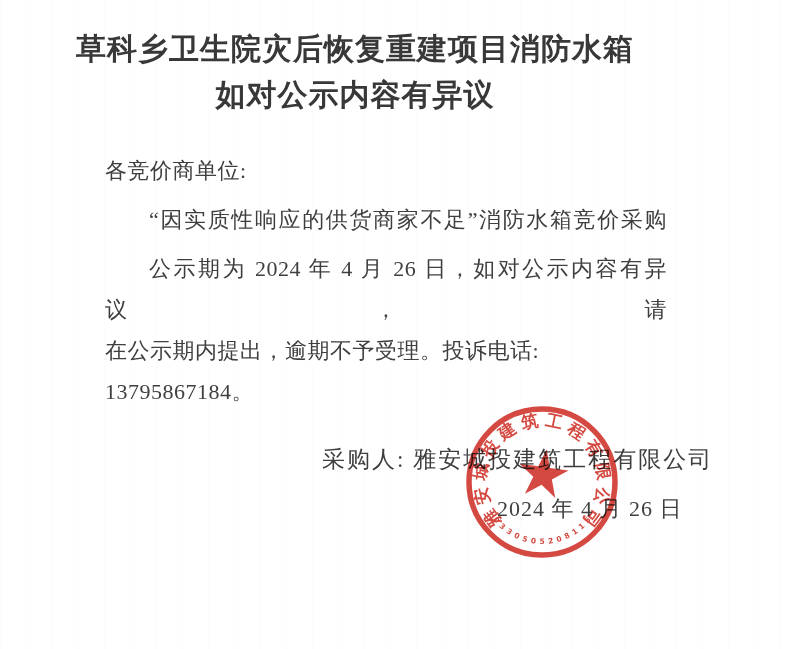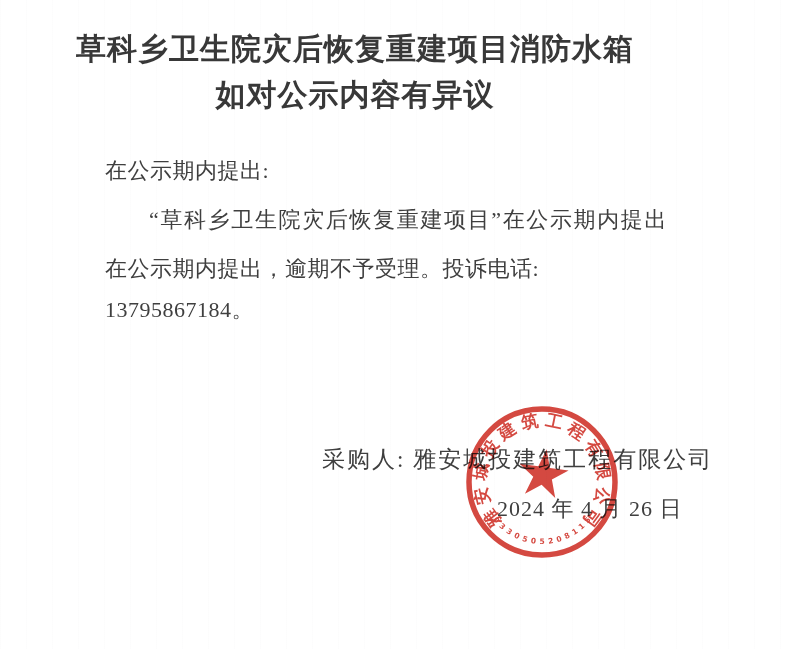--- a/index.html
+++ b/index.html
@@ -71,27 +71,28 @@
 <body>
 
 <div class="page">
 
   <div class="title">
     <div>草科乡卫生院灾后恢复重建项目消防水箱</div>
     <div>如对公示内容有异议</div>
   </div>
 
   <div class="content">
-    <div class="line">在公示期内提出:</div>
+    <div class="line">各竞价商单位:</div>
 
     <div class="para">
-      <span class="line indent full">“草科乡卫生院灾后恢复重建项目”在公示期内提出</span>
+      <span class="line indent full">“因实质性响应的供货商家不足”消防水箱竞价采购</span>
     </div>
 
     <div class="para">
+      <span class="line indent full">公示期为 2024 年 4 月 26 日，如对公示内容有异议，请</span>
       <span class="line">在公示期内提出，逾期不予受理。投诉电话: 13795867184。</span>
     </div>
   </div>
 
   <div class="purchaser">采购人: 雅安城投建筑工程有限公司</div>
   <div class="doc-date">2024 年 4 月 26 日</div>
 
   <svg class="seal" viewBox="0 0 180 180" xmlns="http://www.w3.org/2000/svg" aria-hidden="true">
     <g transform="translate(90,90)">
       <circle class="seal-ring" r="73"></circle>

